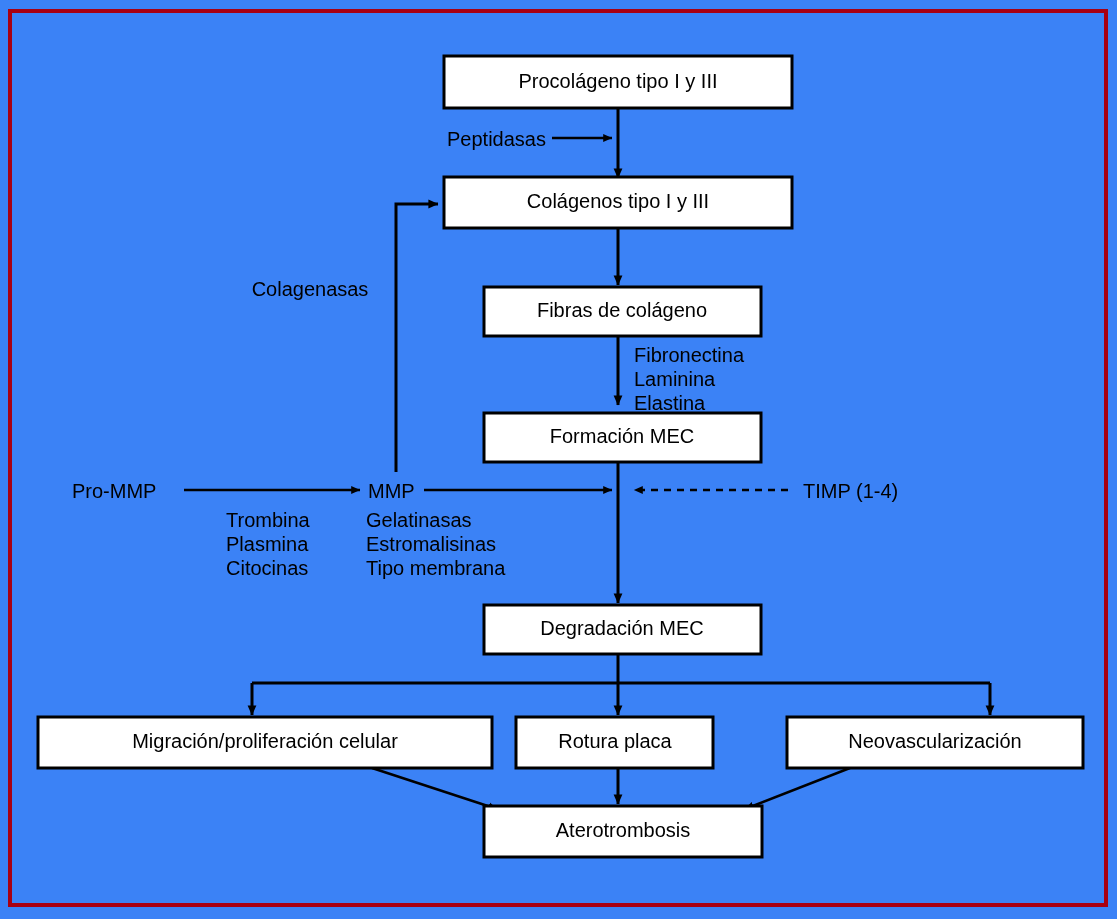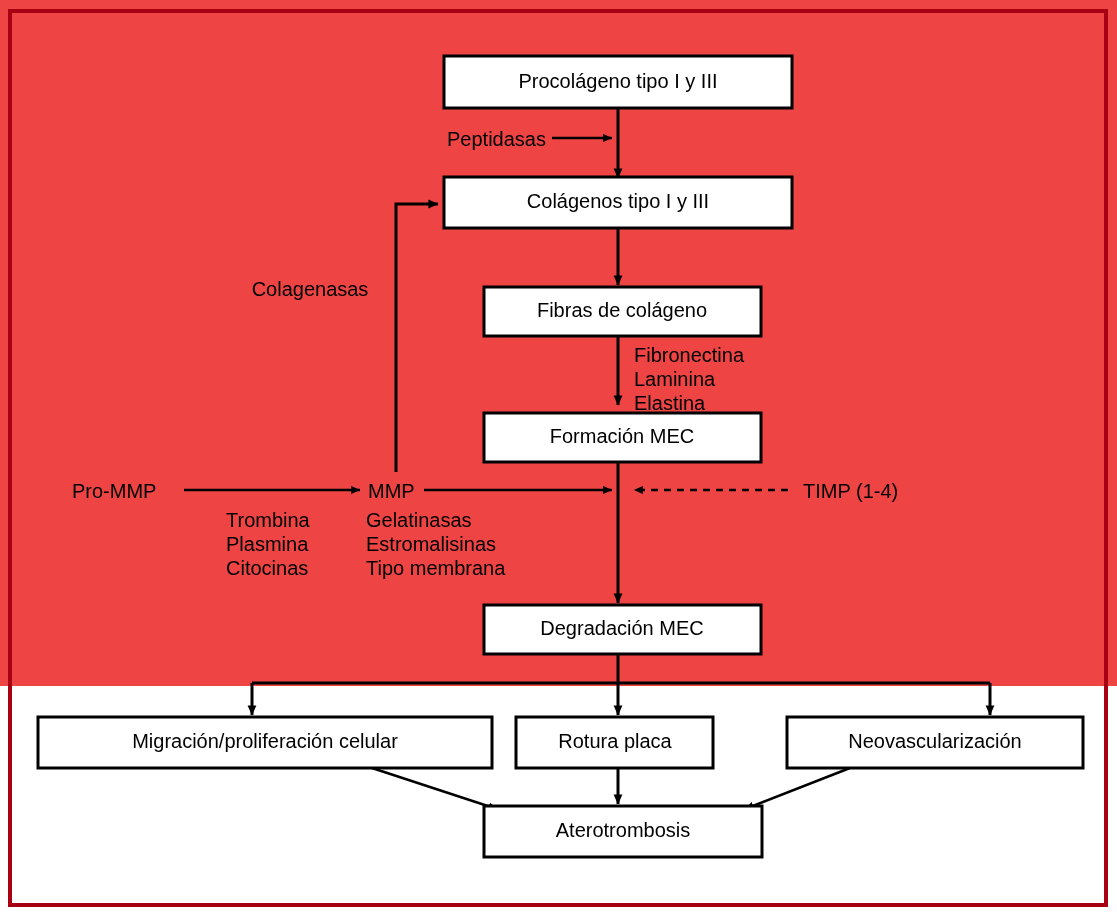--- a/index.html
+++ b/index.html
@@ -1,17 +1,17 @@
 <!DOCTYPE html>
 <html><head>
 <meta charset="utf-8">
 <style>
   html,body{margin:0;padding:0;background:#ffffff;}
   body{width:1117px;height:919px;font-family:"Liberation Sans",sans-serif;}
-  #frame{position:relative;width:1117px;height:686px;background:#ef4444;box-sizing:border-box;}
+  #frame{position:relative;width:1117px;height:919px;background:#3b82f6;box-sizing:border-box;}
   #redborder{position:absolute;left:8px;top:9px;width:1100px;height:898px;border:4px solid #a80013;box-sizing:border-box;}
   svg#diagram{position:absolute;left:0;top:0;width:1117px;height:919px;}
   .boxrect{fill:#ffffff;stroke:#000000;stroke-width:3;}
   .boxlabel{font-family:"Liberation Sans",sans-serif;font-size:20px;fill:#000000;text-anchor:middle;dominant-baseline:middle;}
   .plainlabel{font-family:"Liberation Sans",sans-serif;font-size:20px;fill:#000000;}
   .plainlabel.mid{text-anchor:middle;}
   .plainlabel.end{text-anchor:end;}
   .conn{stroke:#000000;stroke-width:3;fill:none;}
   .conn-thin{stroke:#000000;stroke-width:2.5;fill:none;}
   .dashed{stroke:#000000;stroke-width:2.5;fill:none;stroke-dasharray:7 6;}

